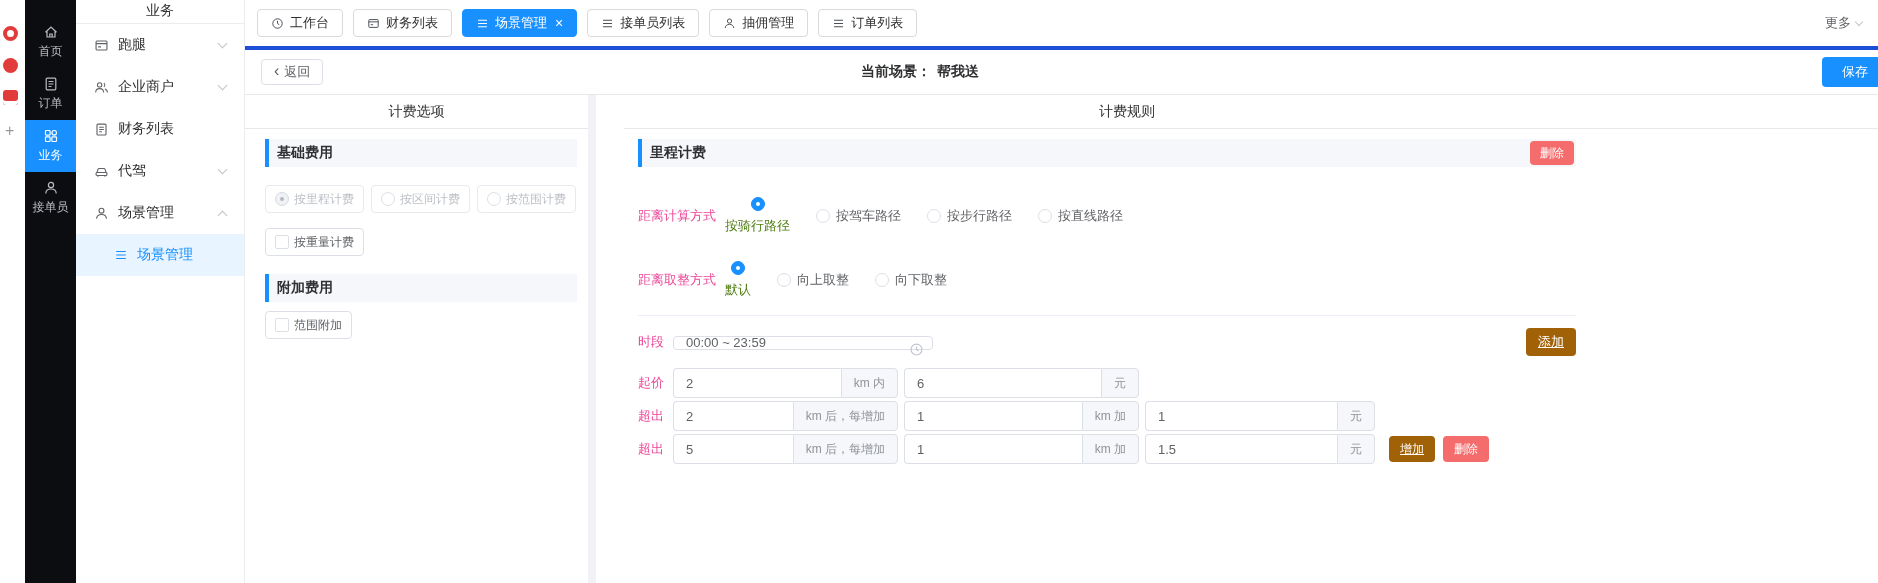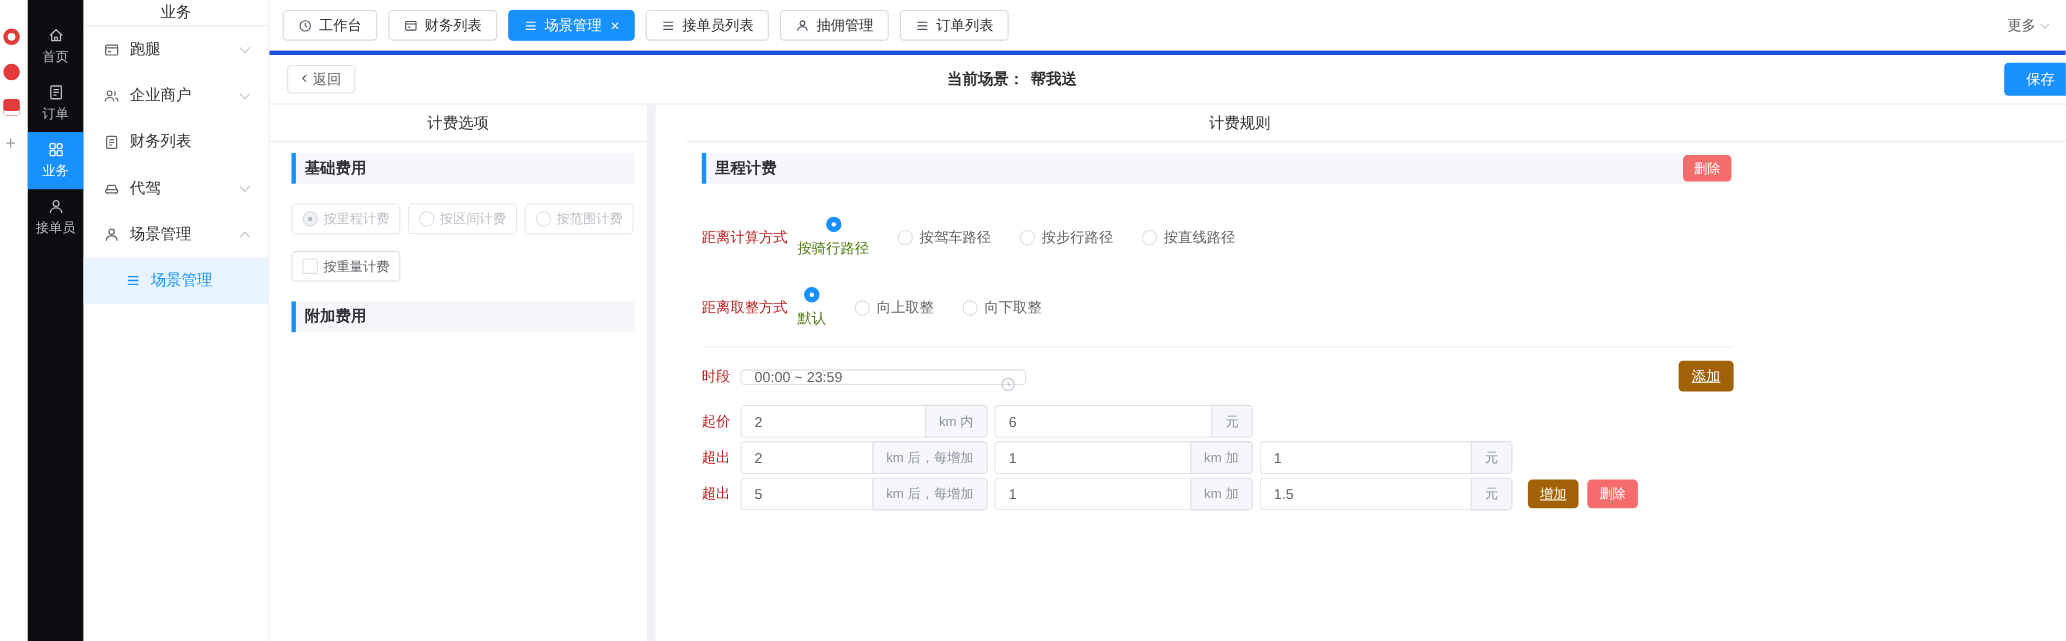--- a/index.html
+++ b/index.html
@@ -80,21 +80,21 @@
   .opt-box.disabled { color:#bcc0c6; border-color:#e6e9ee; cursor:not-allowed; }
 
   .rdo { position:relative; width:14px; height:14px; flex:none; border:1px solid #dcdfe6; border-radius:50%; background:#fff; }
   .rdo.on { border-color:#1890ff; background:#1890ff; }
   .rdo.on::after { content:""; position:absolute; left:4px; top:4px; width:4px; height:4px; border-radius:50%; background:#fff; }
   .rdo.dis-on { border-color:#d6dae0; background:#f0f2f5; }
   .rdo.dis-on::after { content:""; position:absolute; left:4px; top:4px; width:4px; height:4px; border-radius:50%; background:#b4b8bf; }
   .cbx { width:14px; height:14px; flex:none; border:1px solid #dcdfe6; border-radius:2px; background:#fff; }
 
   .form-row { display:flex; align-items:center; font-size:13px; }
-  .form-label { color:#b91c1c; margin-right:9px; flex:none; white-space:nowrap; }
+  .form-label { color:#ec4899; margin-right:9px; flex:none; white-space:nowrap; }
   .radio-item { display:flex; align-items:center; gap:6px; margin-right:26px; color:#606266; cursor:pointer; white-space:nowrap; }
   .radio-item.sel { color:#4d7c0f;flex-direction:column; }
   .divider { width:938px; border-top:1px solid #ebeef5; }
 
   .time-wrap { position:relative; width:260px; height:14px; }
   .time-wrap input { width:100%; height:100%; border:1px solid #dcdfe6; border-radius:4px; padding:0 30px 0 12px;
     font-size:13px; color:#606266; font-family:inherit; outline:none; background:#fff; }
   .time-wrap .clock { position:absolute; right:9px; top:7px; width:15px; height:15px; color:#c0c4cc; }
 
   .igroup { display:flex; height:30px; margin-right:6px; }
@@ -311,20 +311,26 @@
             </div>
           </div>
           <div class="opt-row mt15">
             <div class="opt-box">
               <span class="cbx"></span>
               <span>按重量计费</span>
             </div>
           </div>
           <div class="section-bar mt18">
             <span>附加费用</span>
+          </div>
+          <div class="opt-row mt9">
+            <div class="opt-box">
+              <span class="cbx"></span>
+              <span>范围附加</span>
+            </div>
           </div>
         </div>
       </section>
 
       <section class="card card-right">
         <div class="card-header">
           <div class="title-centerbox">计费规则</div>
         </div>
         <div class="body">
           <div class="section-bar rule-col">

